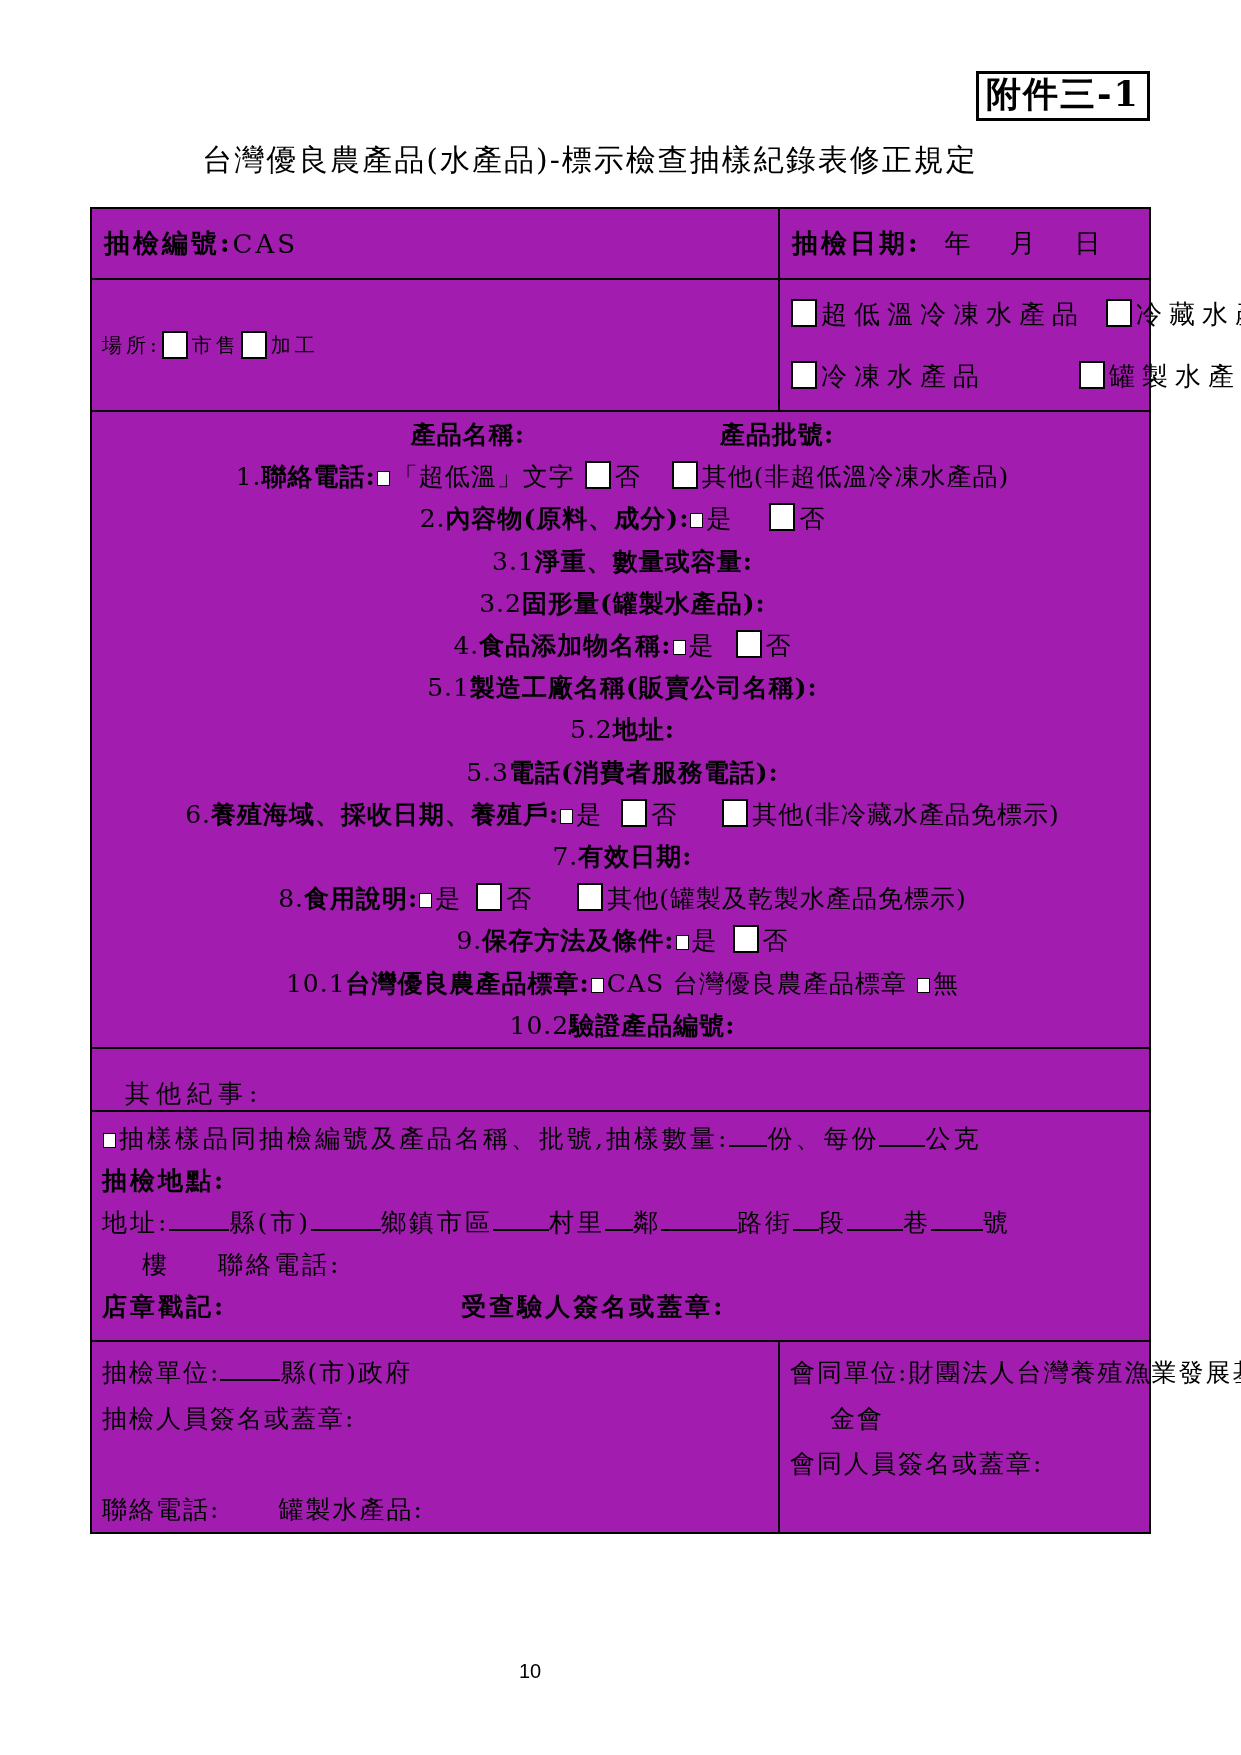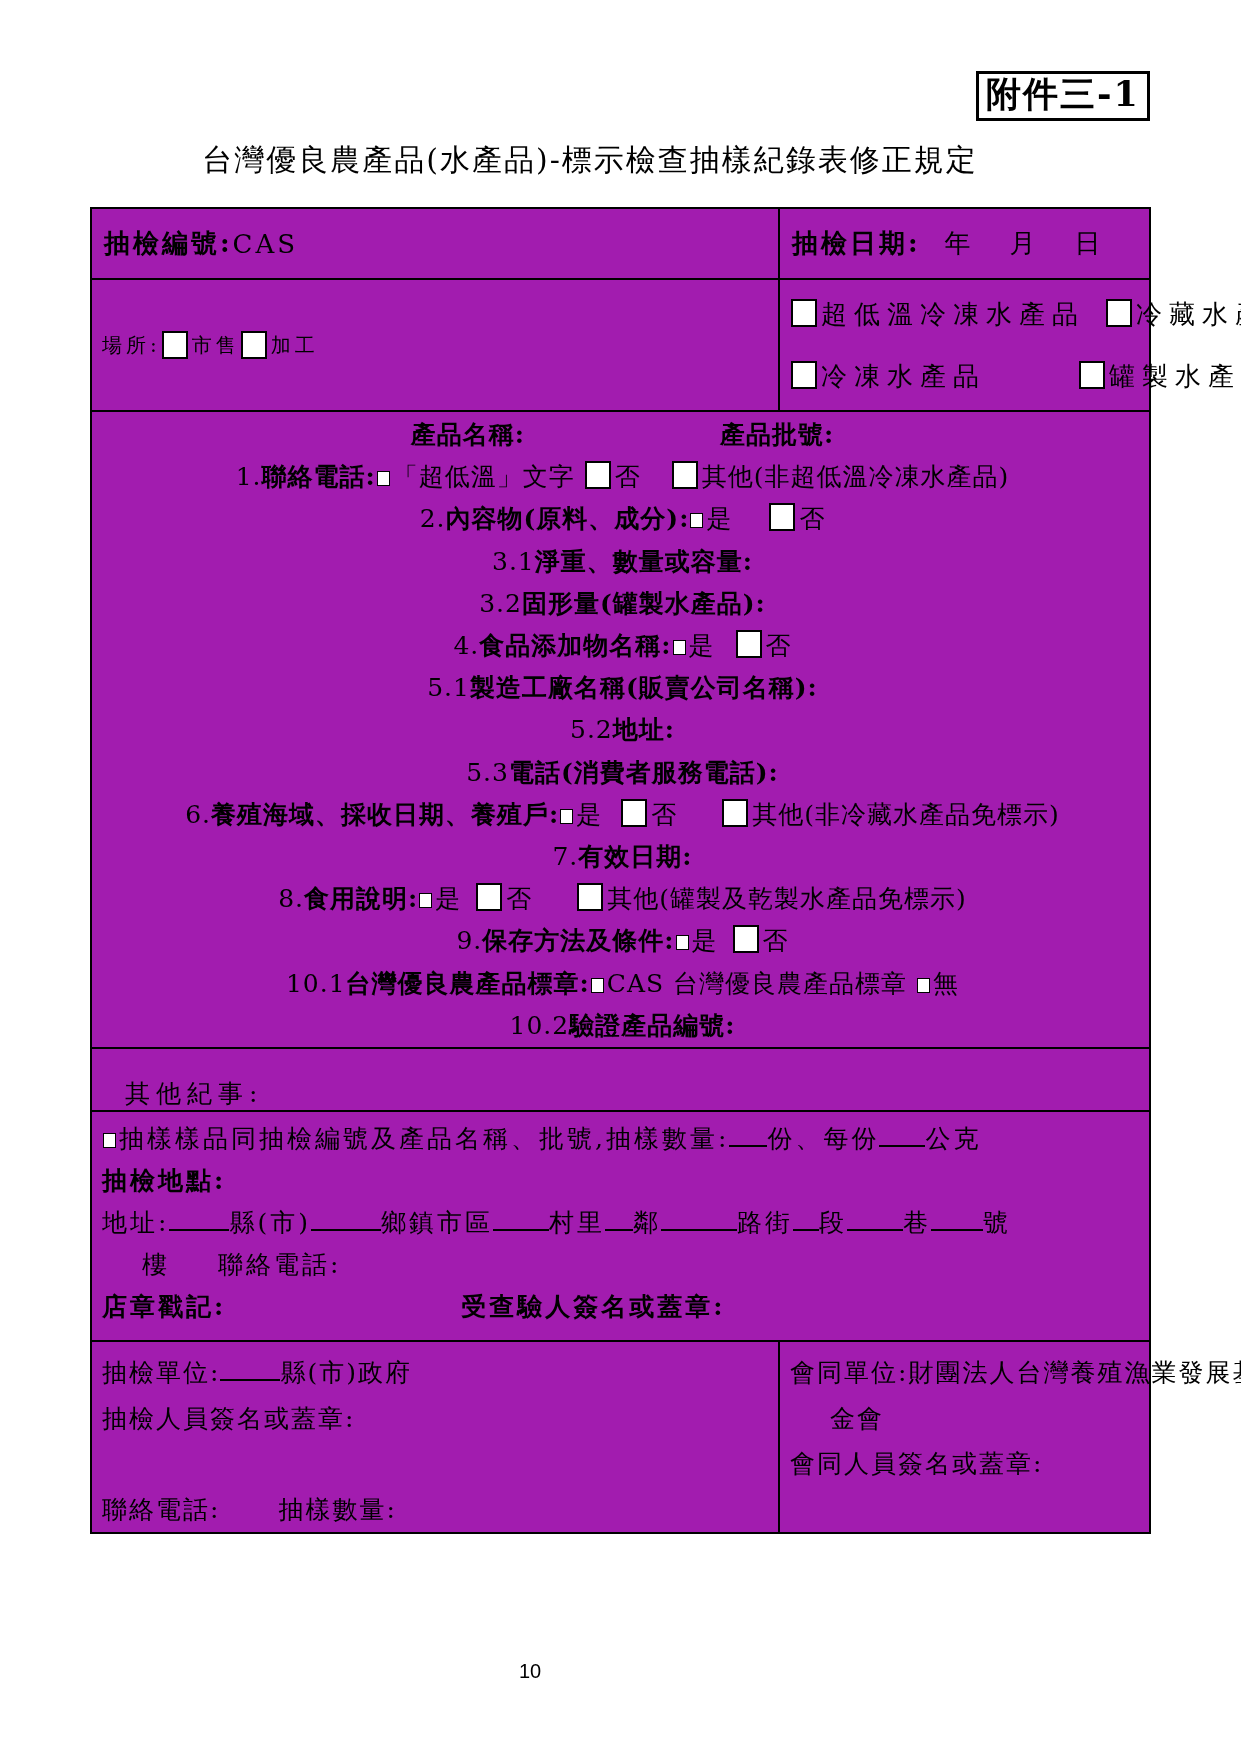--- a/index.html
+++ b/index.html
@@ -144,21 +144,21 @@
             <div class="fline"><span class="bseg">店章戳記:</span><span class="gap" style="width: 235px;"></span><span class="bseg">受查驗人簽名或蓋章:</span></div>
           </div>
     </td>
   </tr>
   <tr class="r6">
     <td style="width:554px;">
       <div class="bcell">
             <div class="fline"><span class="tseg">抽檢單位:</span><span class="blank" style="width: 60px;"></span><span class="tseg">縣(市)政府</span></div>
             <div class="fline"><span class="tseg">抽檢人員簽名或蓋章:</span></div>
             <div class="fline">&nbsp;</div>
-            <div class="fline"><span class="tseg">聯絡電話:</span><span class="gap" style="width: 58px;"></span><span class="tseg">抽樣數量:</span></div>
+            <div class="fline"><span class="tseg">聯絡電話:</span><span class="gap" style="width: 58px;"></span><span class="tseg">罐製水產品:</span></div>
           </div>
     </td>
     <td>
       <div class="bcell">
             <div class="fline"><span class="tseg">會同單位:財團法人台灣養殖漁業發展基</span></div>
             <div class="fline"><span class="gap" style="width: 40px;"></span><span class="tseg">金會</span></div>
             <div class="fline"><span class="tseg">會同人員簽名或蓋章:</span></div>
           </div>
     </td>
   </tr>

